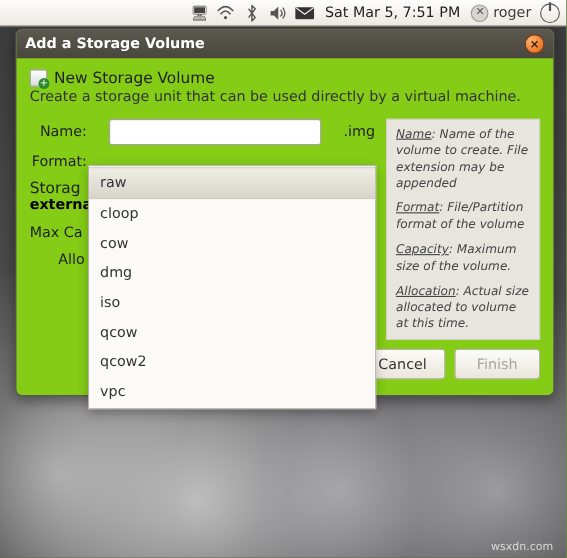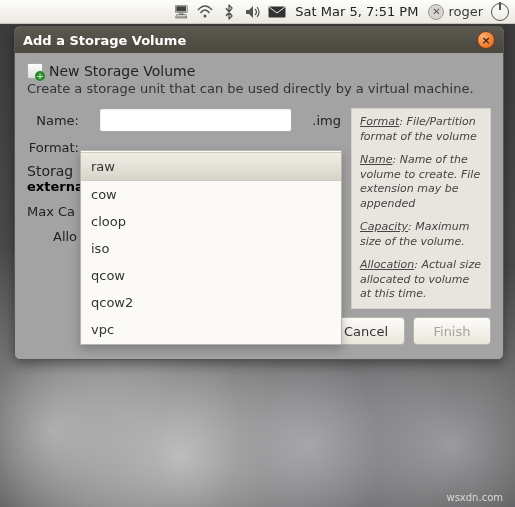--- a/index.html
+++ b/index.html
@@ -57,21 +57,21 @@
     position:relative; margin-left:4px;
   }
   .panel .power:after{
     content:"";position:absolute;top:-2px;left:7px;width:2px;height:8px;background:#555;
   }
   
   .win {
     position:absolute;
     left:14px; top:26px;
     width:490px;
-    background:#a3a3a3;
+    background:#84cc16;
     border:1px solid #5a574f;
     border-radius:6px;
     box-shadow:0 4px 12px rgba(0,0,0,.4);
     z-index:5;
   }
   .titlebar{
     background:linear-gradient(#5b5850,#4a473f);
     color:#fff;
     height:26px;
     border-radius:5px 5px 0 0;
@@ -228,37 +228,38 @@
           <label>Format:</label>
         </div>
 
         <div class="sect-title">Storag</div>
         <div class="sect-sub">externa</div>
         <div class="sect-row">Max Ca</div>
         <div class="sect-row" style="padding-left:26px">Allo</div>
       </div>
 
       <div class="help">
+        <p><span class="term">Name</span><span>: Name of the volume to create. File extension may be appended</span></p>
         <p><span class="term">Format</span><span>: File/Partition format of the volume</span></p>
-        <p><span class="term">Name</span><span>: Name of the volume to create. File extension may be appended</span></p>
         <p><span class="term">Capacity</span><span>: Maximum size of the volume.</span></p>
         <p><span class="term">Allocation</span><span>: Actual size allocated to volume at this time.</span></p>
       </div>
     </div>
 
     <div class="buttons">
       <div class="btn">Cancel</div>
       <div class="btn disabled">Finish</div>
     </div>
   </div>
 </div>
 
 <div class="dropdown" id="format-dropdown">
     <div class="dd-item sel">raw</div>
+    <div class="dd-item">cloop</div>
     <div class="dd-item">cow</div>
-    <div class="dd-item">cloop</div>
+    <div class="dd-item">dmg</div>
     <div class="dd-item">iso</div>
     <div class="dd-item">qcow</div>
     <div class="dd-item">qcow2</div>
     <div class="dd-item">vpc</div>
   </div>
 
 <div class="watermark">wsxdn.com</div>
 
 </body></html>

